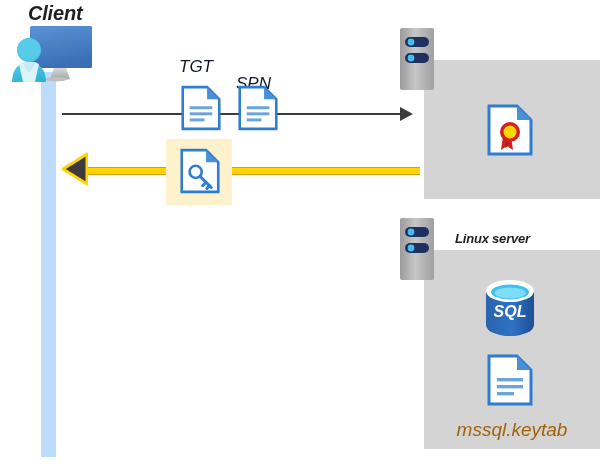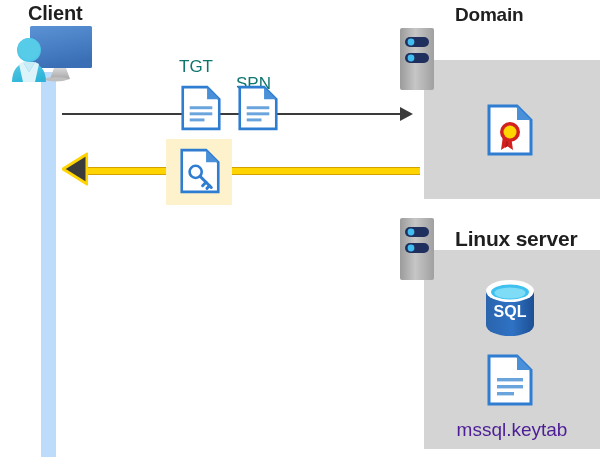--- a/index.html
+++ b/index.html
@@ -10,41 +10,41 @@
   body {
     font-family: "Liberation Sans", sans-serif;
   }
   #canvas {
     position: relative;
     width: 600px;
     height: 468px;
     background: #ffffff;
     overflow: hidden;
   }
-  .abs { position: absolute; }
+  .abs { position: absolute; font-style: italic; }
 
   
   .title {
     font-weight: bold;
     color: #1f1f1f;
     letter-spacing: -0.2px;
   }
   #client-title {
     left: 28px; top: 2px;
     font-size: 20px;
   }
   #dc-title {
     left: 455px; top: 4px;
     font-size: 19px;
     line-height: 22px;
     width: 130px;
   }
   #linux-title {
     left: 455px; top: 228px;
-    font-size: 21px;
+    font-size: 13px;
     line-height: 22px;
     width: 140px;
   }
 
   
   #client-lifeline {
     left: 41px; top: 72px;
     width: 15px; height: 385px;
     background: #bddbfb;
   }
@@ -93,39 +93,39 @@
   
   #key-highlight {
     left: 166px; top: 139px;
     width: 66px; height: 66px;
     background: #fdf2cc;
   }
 
   
   .doc-label {
     font-size: 17px;
-    color: #0f766e;
+    color: #0f172a;
   }
   #tgt-label { left: 179px; top: 57px; }
   #spn-label { left: 236px; top: 57px; margin-top: 17px; }
 
   
   #tgt-doc { left: 181px; top: 84px; }
   #spn-doc { left: 238px; top: 84px; }
   #key-doc { left: 180px; top: 147px; }
   #cert-doc { left: 487px; top: 104px; }
   #keytab-doc { left: 487px; top: 354px; }
   #sql-db  { left: 483px; top: 280px; }
 
   #keytab-label {
     left: 424px; top: 419px;
     width: 176px;
     text-align: center;
     font-size: 19px;
-    color: #4c1d95;
+    color: #a16207;
   }
 </style>
 </head>
 <body>
 
 <div id="canvas">
 
   <div class="abs" id="client-lifeline"></div>
 
   <div class="abs" id="client-icon">
@@ -175,21 +175,20 @@
       </defs>
       <rect x="0" y="0" width="34" height="62" rx="2" fill="url(#srvGrad1)"></rect>
       <rect x="5" y="9" width="24" height="10" rx="5" fill="#1f2f5e"></rect>
       <circle cx="11" cy="14" r="3.4" fill="#42bdf0"></circle>
       <rect x="5" y="25" width="24" height="10" rx="5" fill="#1f2f5e"></rect>
       <circle cx="11" cy="30" r="3.4" fill="#42bdf0"></circle>
     </svg>
   </div>
 
   <div class="abs title" id="dc-title">
-    <div>Domain</div>
   </div>
 
   <div class="abs" id="cert-doc">
     <svg width="46" height="52" viewBox="0 0 46 52" xmlns="http://www.w3.org/2000/svg">
       <path d="M2 2 h28 l14 14 v34 h-42 z" fill="#ffffff" stroke="#2f7dd1" stroke-width="3"></path>
       <path d="M30 2 v14 h14 z" fill="#4a90d9"></path>
 
       <path d="M16 32 l-2 14 l6 -4 l6 4 l-2 -14 z" fill="#d22020"></path>
       <path d="M20 34 l-2 10 l3 -2 z" fill="#b01818"></path>
       <circle cx="23" cy="28" r="10" fill="#d22020"></circle>

